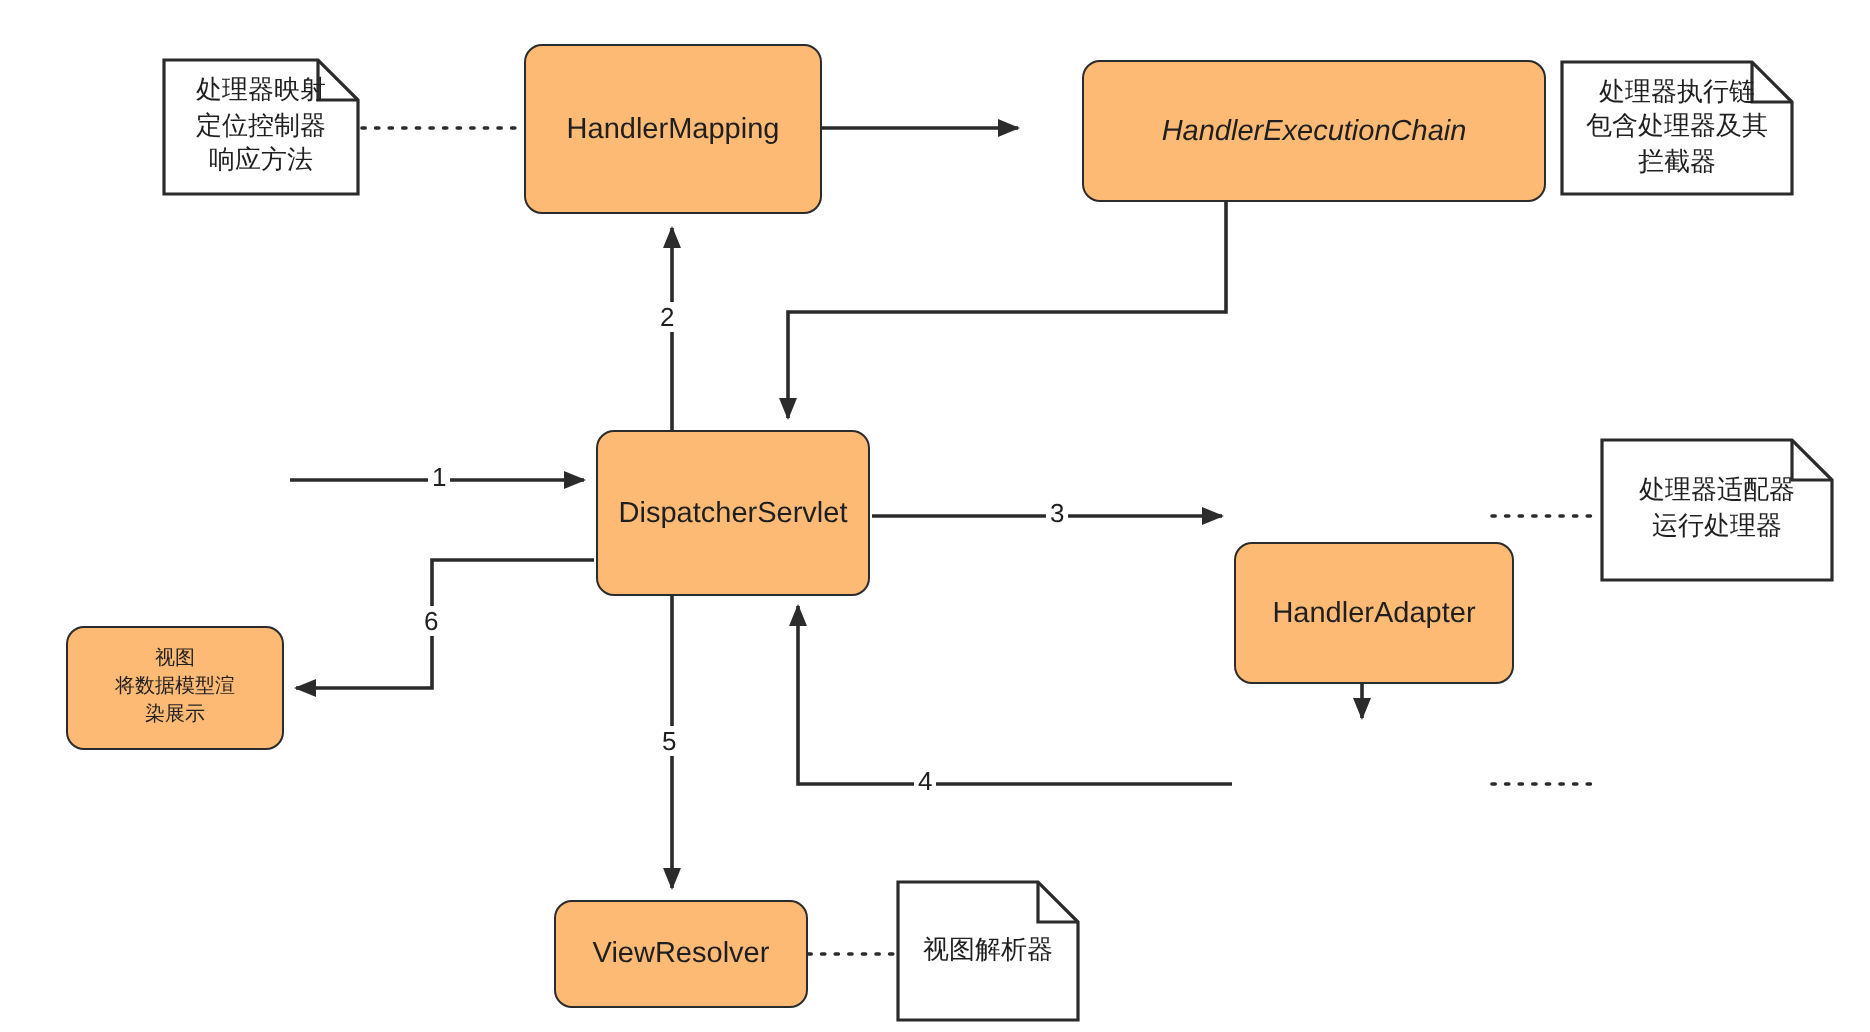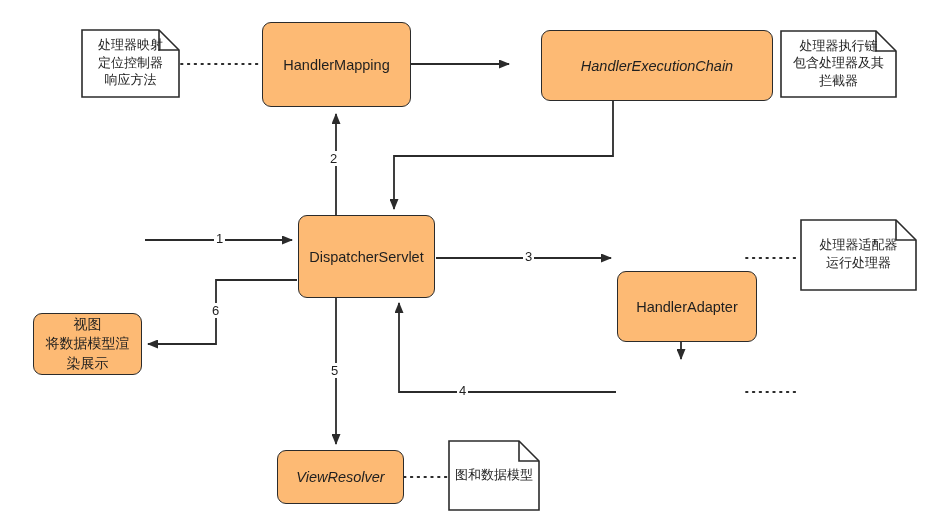--- a/index.html
+++ b/index.html
@@ -40,21 +40,21 @@
     line-height: 1.38;
     z-index: 3;
   }
   .node .node-label {
     display: block;
     white-space: pre-line;
     padding: 0 6px;
   }
   .node.cjk {
     font-family: "DejaVu Sans", "Liberation Sans", sans-serif;
-    font-size: 14px;
+    font-size: 10px;
   }
   .note {
     position: absolute;
     box-sizing: border-box;
     z-index: 3;
     color: #1f1f1f;
     font-family: Liberation Mono, monospace;
     font-size: 13px;
     line-height: 1.35;
   }
@@ -142,21 +142,21 @@
     <span class="node-label">HandlerAdapter</span>
   </div>
 
 
   <div class="node cjk" style="left:33px; top:313px; width:109px; height:62px;">
     <span class="node-label">视图
 将数据模型渲
 染展示</span>
   </div>
 
-  <div class="node" style="left:277px; top:450px; width:127px; height:54px;font-style:italic;">
+  <div class="node" style="left:277px; top:450px; width:127px; height:54px;">
     <span class="node-label">ViewResolver</span>
   </div>
 
   <div class="note" style="left:81px; top:29px; width:99px; height:69px;">
     <svg class="note-shape" viewBox="0 0 99 69" preserveAspectRatio="none">
       <path d="M1,1 L78,1 L98,21 L98,68 L1,68 Z" fill="#ffffff" stroke="#2b2b2b" stroke-width="1.6"></path>
       <path d="M78,1 L78,21 L98,21" fill="none" stroke="#2b2b2b" stroke-width="1.6"></path>
     </svg>
     <div class="note-text">处理器映射
 定位控制器
@@ -181,21 +181,21 @@
     <div class="note-text">处理器适配器
 运行处理器</div>
   </div>
 
 
   <div class="note" style="left:448px; top:440px; width:92px; height:71px;">
     <svg class="note-shape" viewBox="0 0 92 71" preserveAspectRatio="none">
       <path d="M1,1 L71,1 L91,21 L91,70 L1,70 Z" fill="#ffffff" stroke="#2b2b2b" stroke-width="1.6"></path>
       <path d="M71,1 L71,21 L91,21" fill="none" stroke="#2b2b2b" stroke-width="1.6"></path>
     </svg>
-    <div class="note-text">图和数据模型</div>
+    <div class="note-text">视图解析器</div>
   </div>
 
   <div class="edge-label" style="left:214px; top:231px;">1</div>
   <div class="edge-label" style="left:328px; top:151px;">2</div>
   <div class="edge-label" style="left:523px; top:249px;">3</div>
   <div class="edge-label" style="left:457px; top:383px;">4</div>
   <div class="edge-label" style="left:329px; top:363px;">5</div>
   <div class="edge-label" style="left:210px; top:303px;">6</div>
 
 </div>

